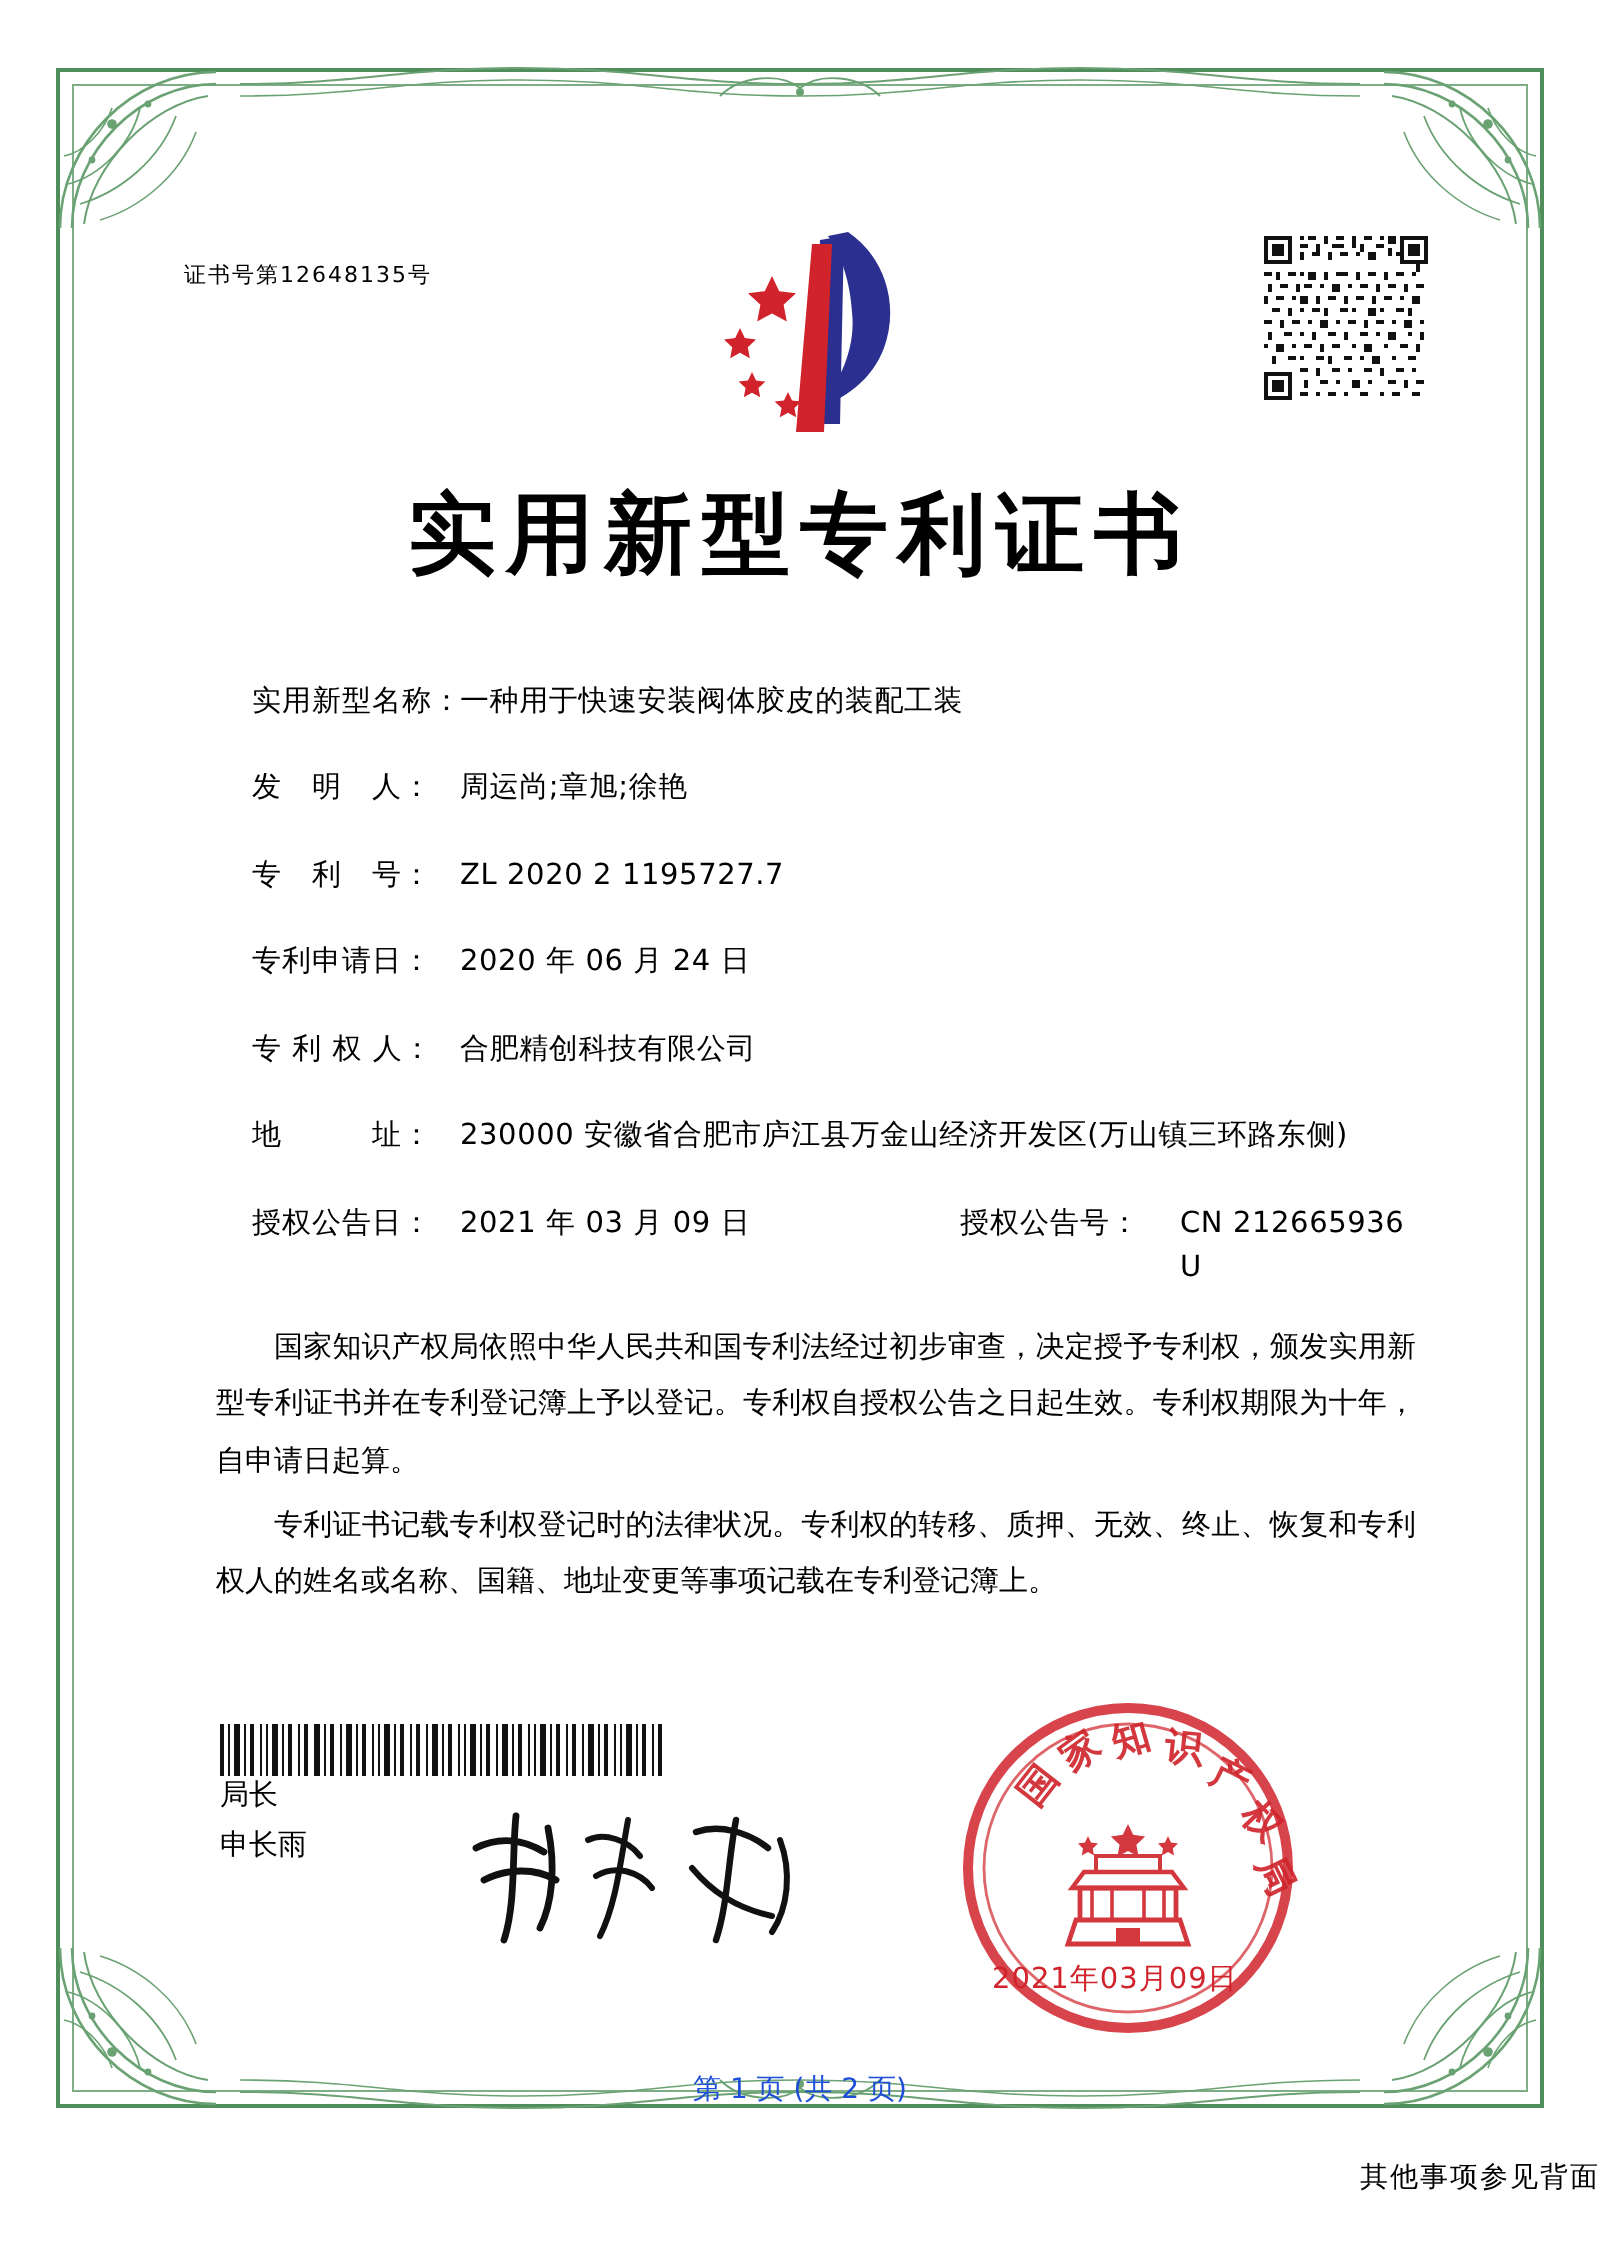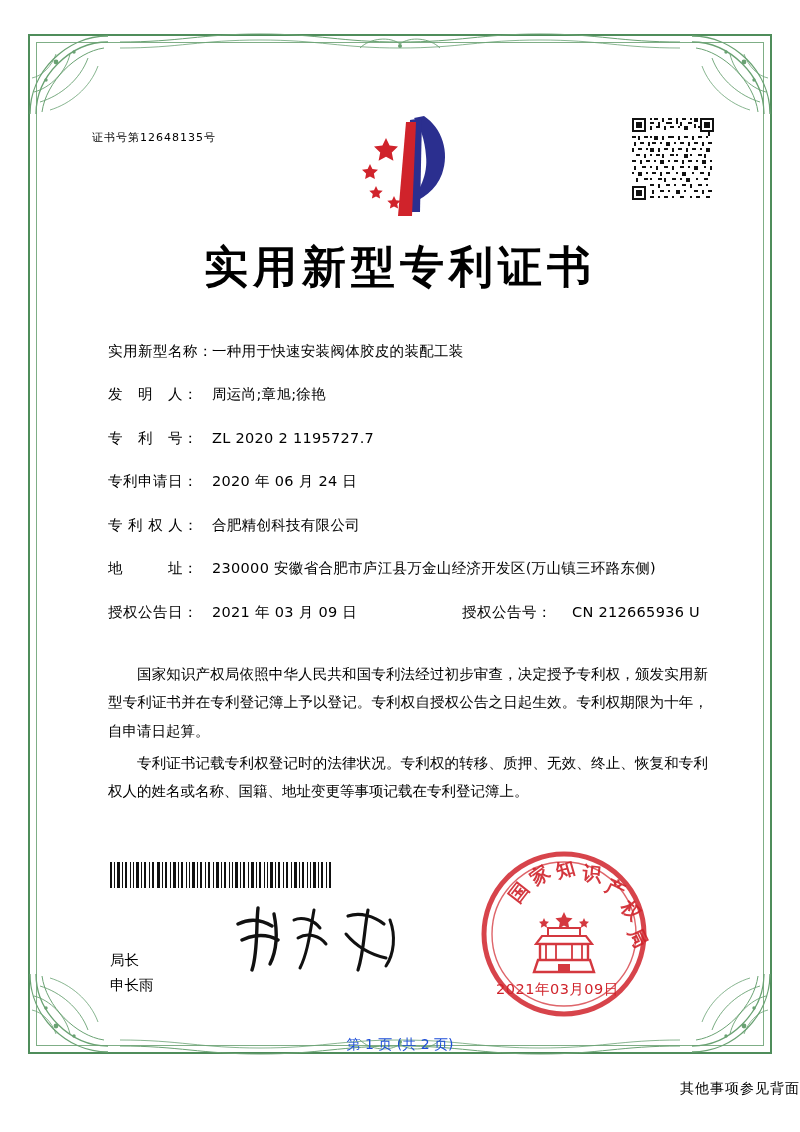--- a/index.html
+++ b/index.html
@@ -108,21 +108,22 @@
     left: 108px;
     top: 340px;
     width: 600px;
     font-size: 14.5px;
     line-height: 1.55;
     color: #000;
   }
   .field-row {
     display: flex;
     margin-bottom: 21px;
-    align-items: center;
+    align-items: flex-start;
+    margin-left: 18px;
   }
   .field-label {
     width: 104px;
     flex: 0 0 104px;
     white-space: pre;
     letter-spacing: 0.5px;
   }
   .field-value {
     flex: 1;
     letter-spacing: 0.3px;
@@ -155,21 +156,21 @@
     position: absolute;
     left: 110px;
     top: 862px;
     width: 222px;
     height: 26px;
   }
 
   .signature-block {
     position: absolute;
     left: 110px;
-    top: 948px;
+    top: 886px;
     font-size: 14.5px;
     line-height: 1.7;
     color: #000;
   }
   .sign-script {
     position: absolute;
     left: 228px;
     top: 900px;
     width: 190px;
     height: 78px;

